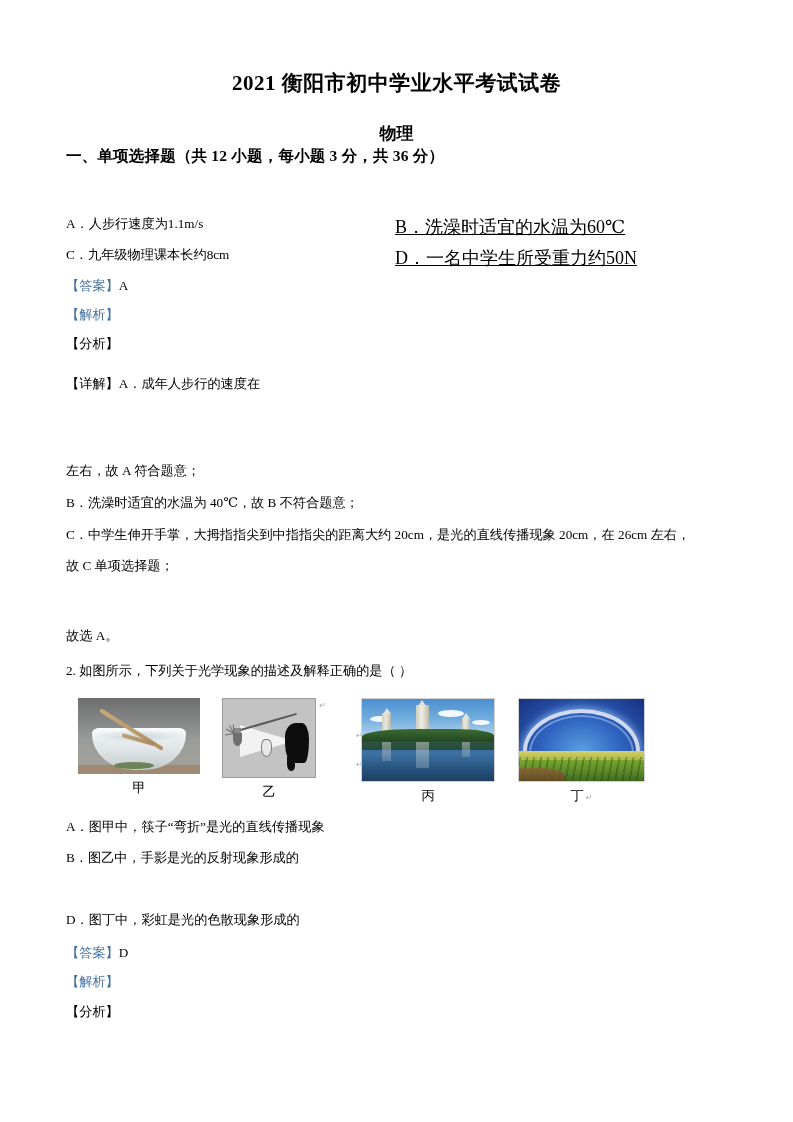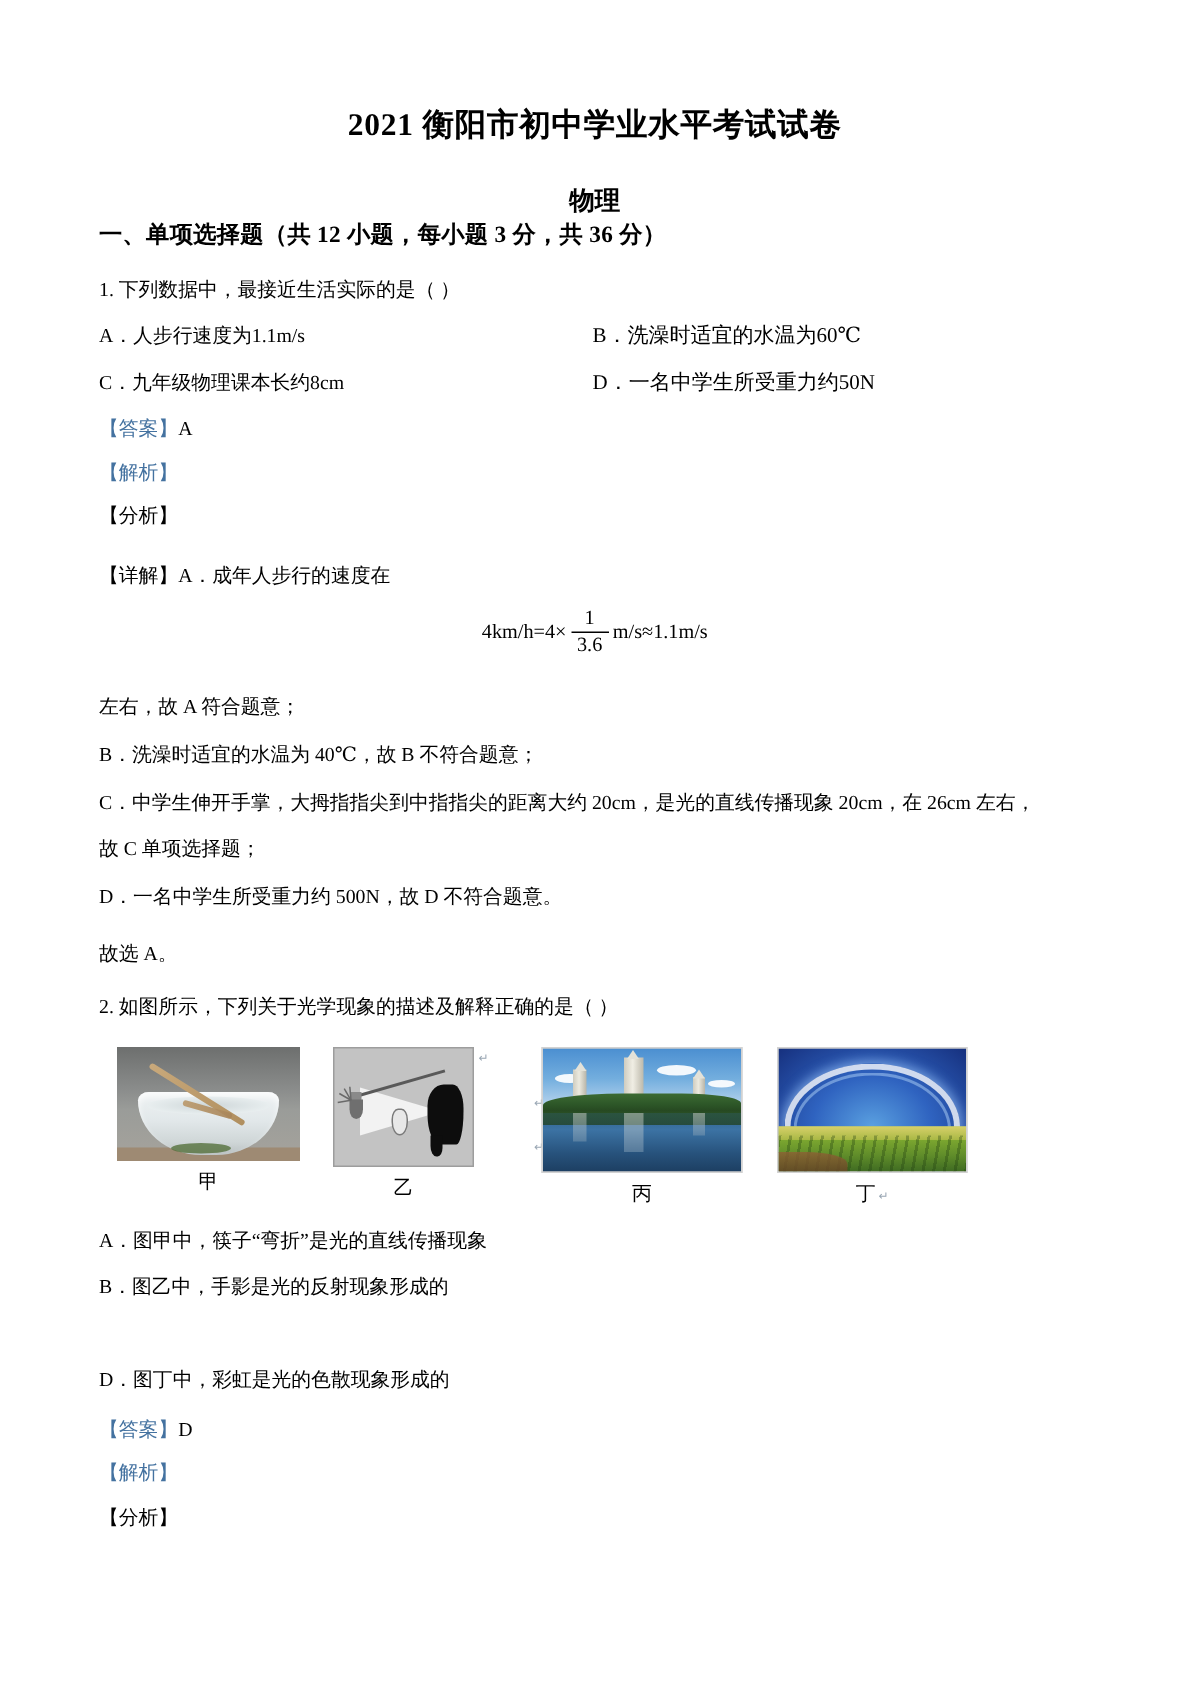--- a/index.html
+++ b/index.html
@@ -52,22 +52,23 @@
   .body-line {
     position: absolute;
     left: 66px;
     font-size: 13.2px;
     line-height: 1.35;
     white-space: nowrap;
   }
   .col-b {
     position: absolute;
     left: 395px;
-    font-size: 14px;
+    font-size: 18px;
     white-space: nowrap;
+    text-decoration: underline;
   }
   .blue {
     color: #4472a0;
   }
 
   
   .formula {
     position: absolute;
     left: 0; right: 0;
     top: 406px;
@@ -261,49 +262,42 @@
 </head>
 <body>
 
 <div class="page">
 
   <div class="doc-title">2021 衡阳市初中学业水平考试试卷</div>
   <div class="doc-subtitle">物理</div>
 
   <div class="section-heading">一、单项选择题（共 12 小题，每小题 3 分，共 36 分）</div>
 
-  <div class="body-line" style="top:184px;">1. 下列数据中，最接近生活实际的是（        ）</div>
 
   <div class="body-line" style="top:215px;">A．人步行速度为1.1m/s</div>
   <div class="col-b" style="top:215px;">B．洗澡时适宜的水温为60℃</div>
   <div class="body-line" style="top:246px;">C．九年级物理课本长约8cm</div>
   <div class="col-b" style="top:246px;">D．一名中学生所受重力约50N</div>
 
   <div class="body-line" style="top:277px;">
     <span class="blue">【答案】</span><span>A</span>
   </div>
 
   <div class="body-line blue" style="top:306px;">【解析】</div>
   <div class="body-line" style="top:335px;">【分析】</div>
 
   <div class="body-line" style="top:375px;">
     <span>【详解】</span><span>A．成年人步行的速度在</span>
   </div>
 
-  <div class="formula">
-    <span class="inner">
-      <span>4km/h=4×</span><span class="frac"><span class="num">1</span><span class="den">3.6</span></span><span>m/s≈1.1m/s</span>
-    </span>
-  </div>
 
   <div class="body-line" style="top:462px;">左右，故 A 符合题意；</div>
   <div class="body-line" style="top:494px;">B．洗澡时适宜的水温为 40℃，故 B 不符合题意；</div>
   <div class="body-line" style="top:526px;">C．中学生伸开手掌，大拇指指尖到中指指尖的距离大约 20cm，是光的直线传播现象 20cm，在 26cm 左右，</div>
   <div class="body-line" style="top:557px;">故 C 单项选择题；</div>
-  <div class="body-line" style="top:589px;">D．一名中学生所受重力约 500N，故 D 不符合题意。</div>
   <div class="body-line" style="top:627px;">故选 A。</div>
 
   <div class="body-line" style="top:662px;">2. 如图所示，下列关于光学现象的描述及解释正确的是（        ）</div>
 
   <div class="figure-row">
 
     <div class="fig f-jia" style="left:12px;">
       <div class="frame">
         <div class="jia-table"></div>
         <div class="jia-bowl"></div>

